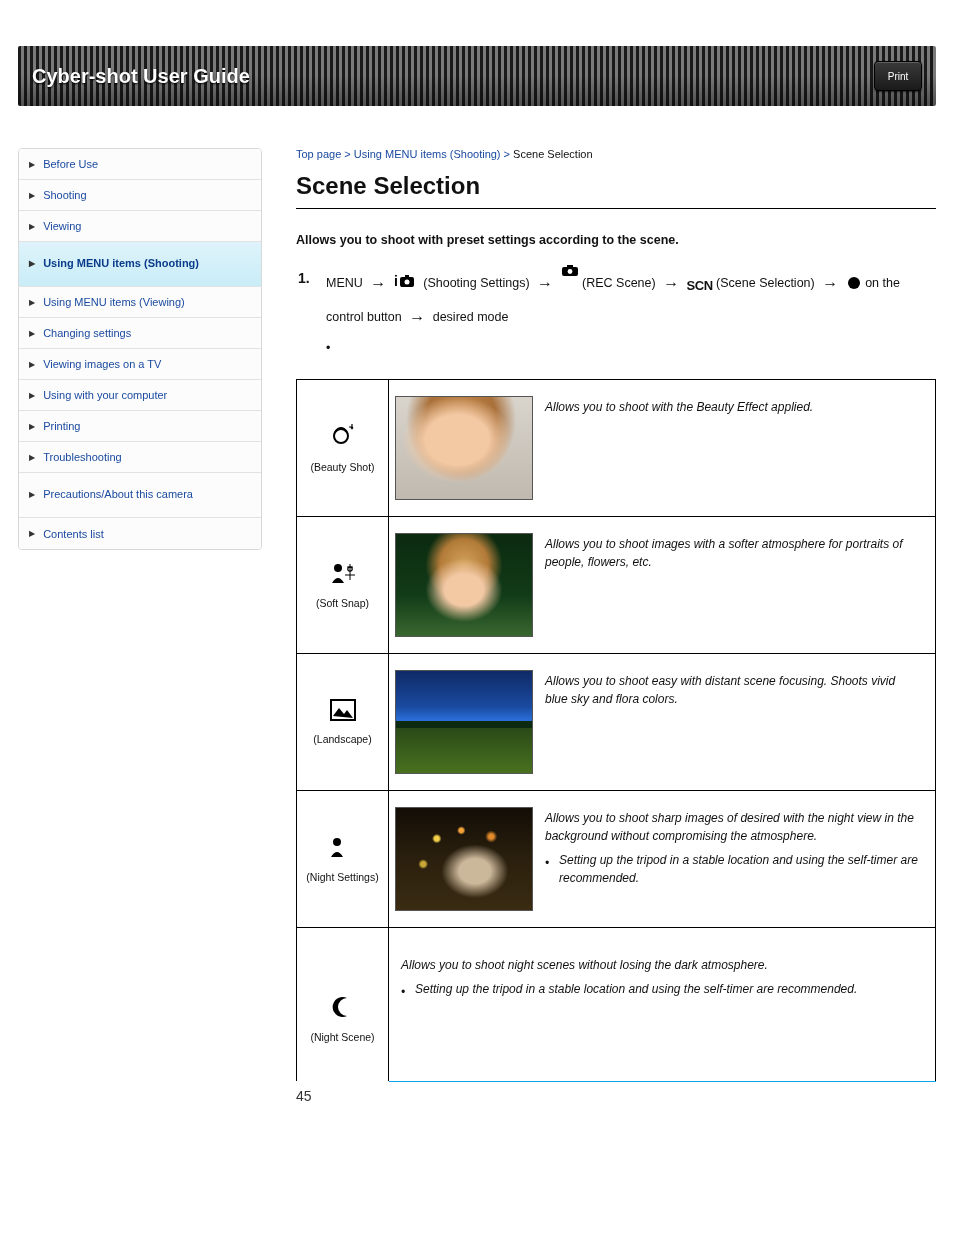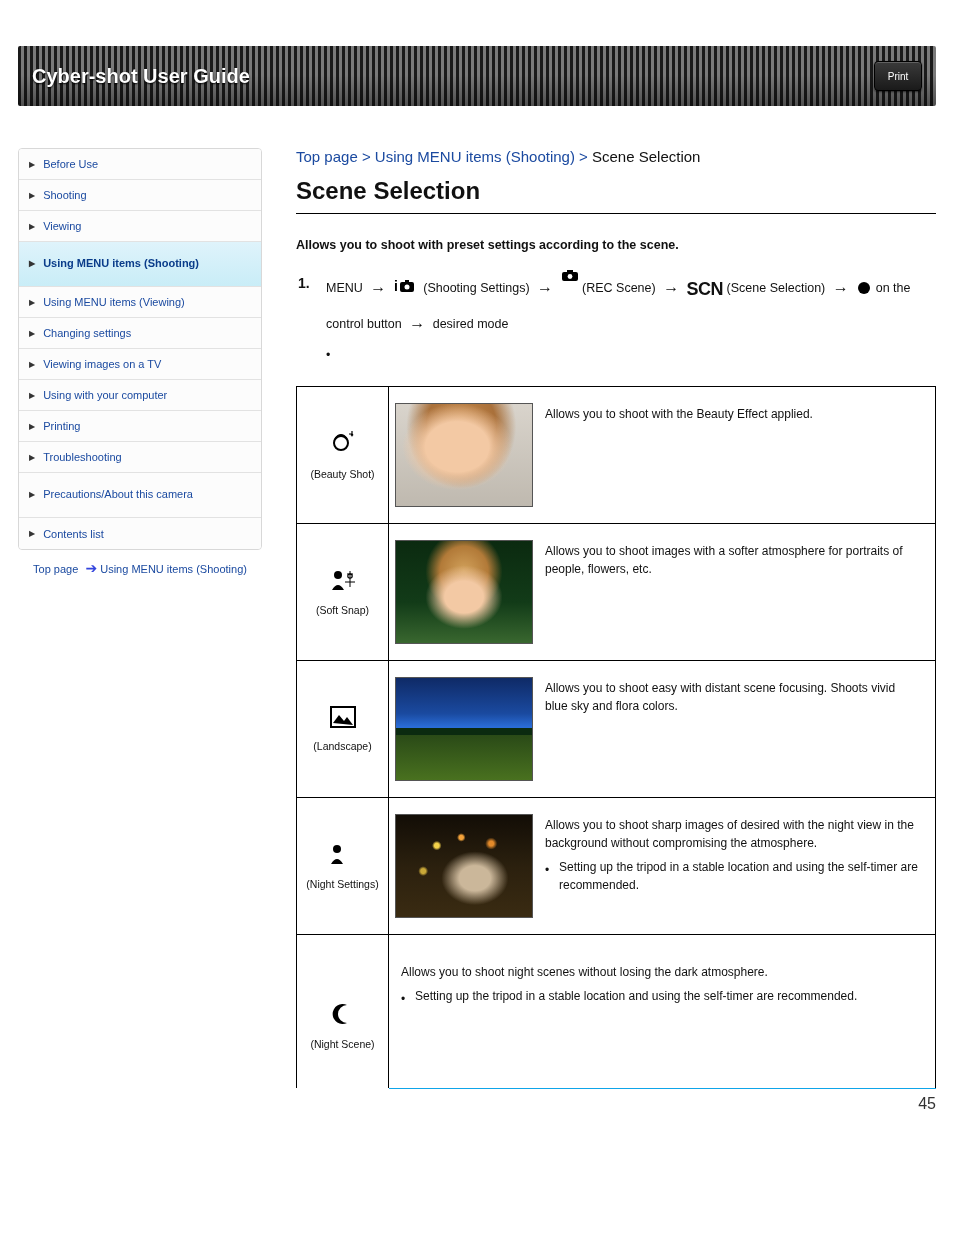--- a/index.html
+++ b/index.html
@@ -61,31 +61,31 @@
   .hr { border-top: 1px solid #000; margin: 6px 0 22px; }
   .lead { font-size: 12.5px; line-height: 1.55; margin-bottom: 14px; font-weight: bold; }
   .steps { counter-reset: step; list-style: none; }
   .steps li { position: relative; padding-left: 30px; font-size: 12.5px; line-height: 2.0; }
   .steps li::before {
     counter-increment: step; content: counter(step) ".";
     position: absolute; left: 2px; top: 0; font-weight: bold; font-size: 14px;
   }
   .inline-icon { display:inline-block; vertical-align: -3px; }
   .ico-cam { font-size: 15px; }
-  .ico-scn { font-weight: bold; font-size: 18px; letter-spacing: -0.5px; }
+  .ico-scn { font-weight: bold; font-size: 13px; letter-spacing: -0.5px; }
   .arrow-sep { font-size: 16px; padding: 0 4px; }
   .ctrl-dot { display:inline-block; width:12px; height:12px; background:#000; border-radius:50%; vertical-align:-2px; margin:0 2px; }
 
   
   .modes { width: 100%; border: 1px solid #000; border-collapse: collapse; margin-top: 18px; }
   .modes td { border: 1px solid #000; vertical-align: middle; padding: 0; }
   .col-icon { width: 92px; text-align: center; }
   .col-icon .mode-ico { font-size: 22px; }
   .col-icon .mode-lbl { font-size: 10.5px; margin-top: 6px; padding: 0 6px; line-height: 1.25; }
-  .col-body { padding: 0; }
+  .col-body { padding: 0; font-style: italic; }
   .mode-row-inner { display: flex; gap: 12px; padding: 16px 14px 16px 6px; align-items: flex-start; }
   .mode-row-inner.last { padding-top: 26px; padding-bottom: 80px; }
   .thumb { width: 138px; height: 104px; flex: 0 0 138px; border: 1px solid #555; }
   .mode-desc { flex: 1 1 auto; font-size: 12px; line-height: 1.5; padding-top: 2px; }
   .mode-desc .tip { margin-top: 6px; }
   .mode-desc .bullet-row { display:flex; gap:6px; }
   .mode-desc .bullet-row .dot { flex:0 0 8px; padding-top:3px; }
 
   
   .thumb.beautyshot {
@@ -115,21 +115,21 @@
   .thumb.nightport {
     background:
       radial-gradient(ellipse at 58% 62%, #cbb79a 0%, #cbb79a 14%, rgba(0,0,0,0) 30%),
       radial-gradient(circle at 30% 30%, #f3d14a 2%, rgba(0,0,0,0) 4%),
       radial-gradient(circle at 48% 22%, #f3a23a 2%, rgba(0,0,0,0) 4%),
       radial-gradient(circle at 70% 28%, #e38a2a 2%, rgba(0,0,0,0) 5%),
       radial-gradient(circle at 20% 55%, #caa838 2%, rgba(0,0,0,0) 4%),
       linear-gradient(180deg, #120d06 0%, #2b200e 50%, #3a2b12 100%);
   }
 
-  .pagenum { text-align: right; font-size: 16px; color: #333; margin-top: 6px; }
+  .pagenum { text-align: left; font-size: 14px; color: #333; margin-top: 6px; }
 
   
   svg { display: inline-block; }
 </style>
 </head>
 <body>
 
 <div class="page">
 
   <div class="topbar">
@@ -183,29 +183,24 @@
           </div>
         <div class="side-item tall">
             <span class="tri">▶</span>
             <span>Precautions/About this camera</span>
           </div>
         <div class="side-item">
             <span class="tri">▶</span>
             <span>Contents list</span>
           </div>
       </div>
-      <div class="sidebar-foot">
-        <span>Top page</span>
-        <span class="arrow">➔</span>
-        <span>Using MENU items (Shooting)</span>
-      </div>
     </div>
 
     <div class="main">
-      <div style="font-size:15px; color:#1b4aa0;">
+      <div style="font-size:11px; color:#1b4aa0;">
         <span>Top page</span> &gt;
         <span>Using MENU items (Shooting)</span> &gt;
         <span style="color:#111;">Scene Selection</span>
       </div>
 
       <h1 class="h-scene">Scene Selection</h1>
       <div class="hr"></div>
 
       <p class="lead">Allows you to shoot with preset settings according to the scene.</p>
 

